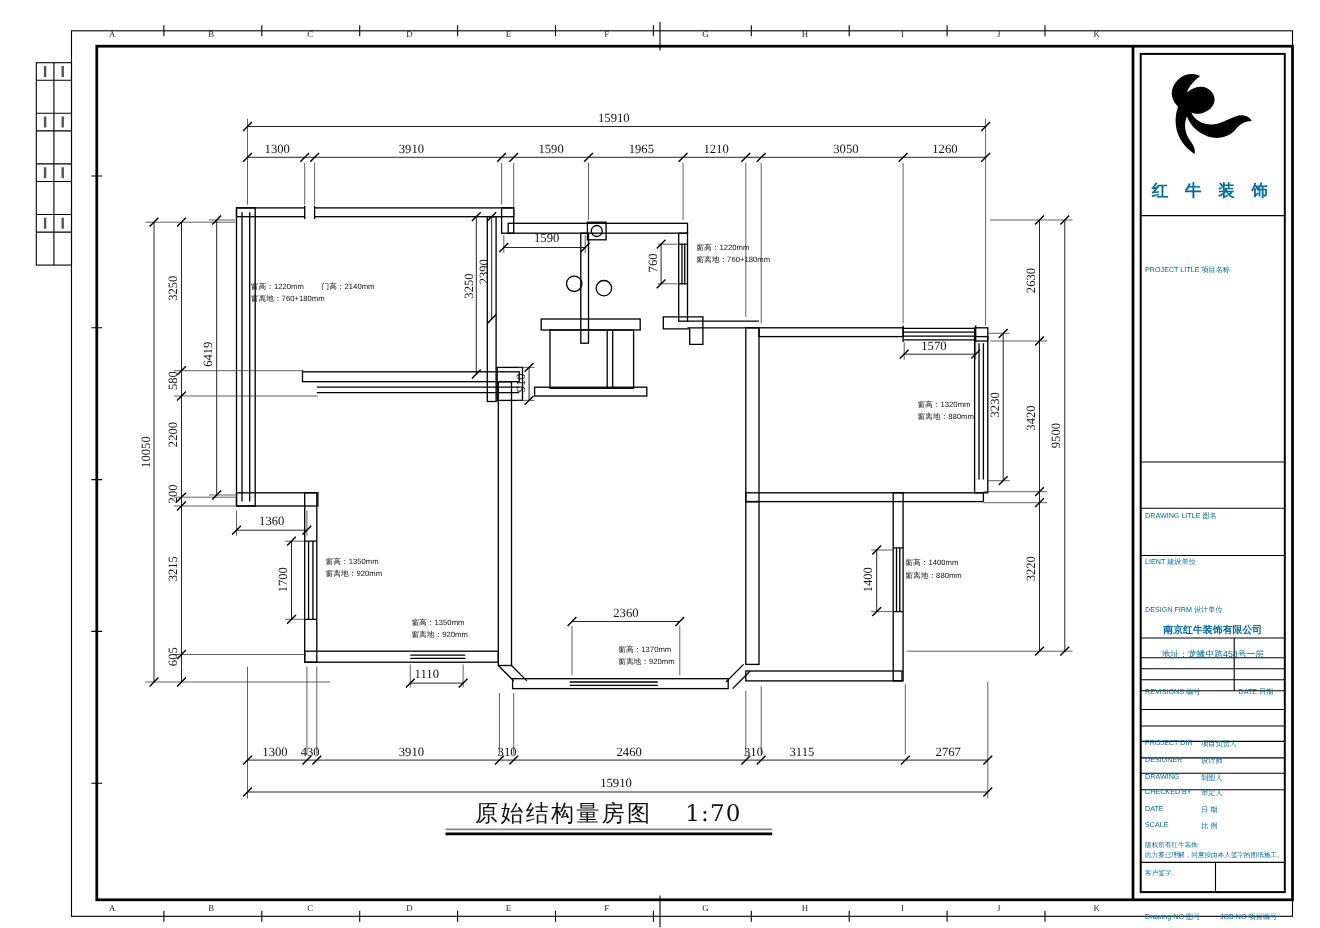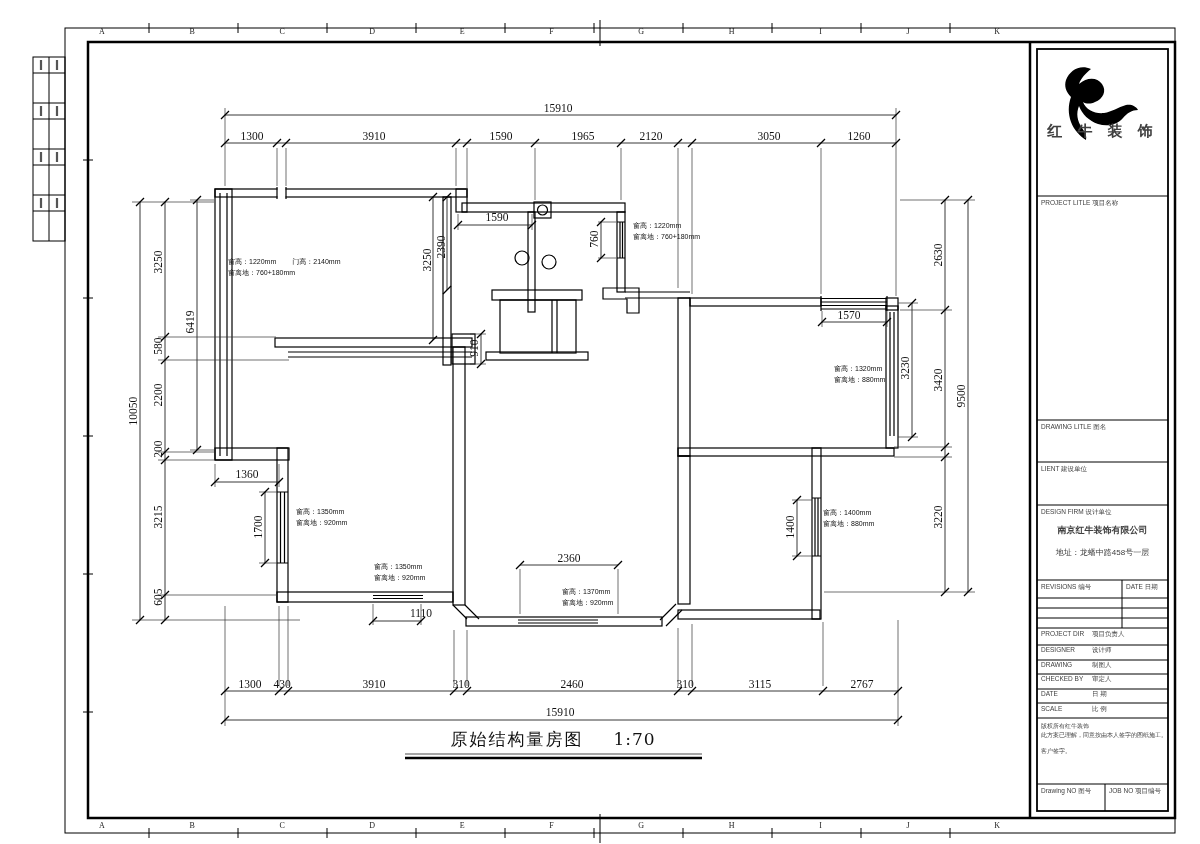--- a/index.html
+++ b/index.html
@@ -9,30 +9,30 @@
   svg{position:absolute;left:0;top:0;}
   .dim{position:absolute;font-family:"Liberation Serif","DejaVu Serif",serif;
        font-size:11.5px;white-space:nowrap;color:#111;
        transform:translate(-50%,-50%);}
   .dim.v{transform:translate(-50%,-50%) rotate(-90deg);}
   .ann{position:absolute;font-size:7px;line-height:1.55;white-space:nowrap;color:#111;}
   .ann .gap{display:inline-block;margin-left:16px;}
   .letters{position:absolute;left:99px;width:901px;display:flex;
            justify-content:space-between;font-family:"Liberation Serif",serif;
            font-size:8px;color:#222;}
-  .tb{position:absolute;font-size:6.5px;white-space:nowrap;color:#404040;}
+  .tb{position:absolute;font-size:6.5px;white-space:nowrap;color:#0369a1;margin-top:42px;}
   .tb.c{width:131px;left:1037px;text-align:center;}
   #brand{position:absolute;left:1037px;top:122px;width:131px;text-align:center;
          font-family:"DejaVu Serif","Liberation Serif",serif;font-size:15px;
          font-weight:bold;letter-spacing:5px;}
   #company-name{top:524px;font-size:9px;font-weight:bold;}
   #company-address{top:547px;font-size:8px;}
   .note{font-size:6px;}
   #main-title{position:absolute;left:553px;top:739px;transform:translate(-50%,-50%);
-              font-family:"DejaVu Serif","Liberation Serif",serif;font-size:17px;
+              font-family:"DejaVu Serif","Liberation Serif",serif;font-size:21px;
               letter-spacing:2px;white-space:nowrap;color:#111;}
   #main-title .sc{margin-left:30px;letter-spacing:1px;}
 </style>
 </head>
 <body>
 
 <div id="sheet">
 
 <svg width="1200" height="844" viewBox="0 0 1200 844">
 
@@ -177,30 +177,30 @@
       <span>I</span>
       <span>J</span>
       <span>K</span>
     </div>
 
 <div class="dim" style="left:558px;top:108px">15910</div>
 <div class="dim" style="left:252px;top:136px">1300</div>
 <div class="dim" style="left:374px;top:136px">3910</div>
 <div class="dim" style="left:501px;top:136px">1590</div>
 <div class="dim" style="left:583px;top:136px">1965</div>
-<div class="dim" style="left:651px;top:136px">2120</div>
+<div class="dim" style="left:651px;top:136px">1210</div>
 <div class="dim" style="left:769px;top:136px">3050</div>
 <div class="dim" style="left:859px;top:136px">1260</div>
 <div class="dim" style="left:250px;top:684px">1300</div>
 <div class="dim" style="left:282px;top:684px">430</div>
 <div class="dim" style="left:374px;top:684px">3910</div>
 <div class="dim" style="left:461px;top:684px">310</div>
 <div class="dim" style="left:572px;top:684px">2460</div>
 <div class="dim" style="left:685px;top:684px">310</div>
-<div class="dim" style="left:760px;top:684px">3115</div>
+<div class="dim" style="left:729px;top:684px">3115</div>
 <div class="dim" style="left:862px;top:684px">2767</div>
 <div class="dim" style="left:560px;top:712px">15910</div>
 <div class="dim v" style="left:158px;top:262px">3250</div>
 <div class="dim v" style="left:158px;top:346px">580</div>
 <div class="dim v" style="left:158px;top:395px">2200</div>
 <div class="dim v" style="left:158px;top:449px">200</div>
 <div class="dim v" style="left:158px;top:517px">3215</div>
 <div class="dim v" style="left:158px;top:597px">605</div>
 <div class="dim v" style="left:133px;top:411px">10050</div>
 <div class="dim v" style="left:190px;top:322px">6419</div>
@@ -211,21 +211,21 @@
 <div class="dim v" style="left:905px;top:368px">3230</div>
 <div class="dim" style="left:849px;top:315px">1570</div>
 <div class="dim v" style="left:790px;top:527px">1400</div>
 <div class="dim" style="left:497px;top:217px">1590</div>
 <div class="dim v" style="left:594px;top:239px">760</div>
 <div class="dim v" style="left:474px;top:348px">910</div>
 <div class="dim v" style="left:427px;top:260px">3250</div>
 <div class="dim v" style="left:441px;top:247px">2390</div>
 <div class="dim" style="left:247px;top:474px">1360</div>
 <div class="dim v" style="left:258px;top:527px">1700</div>
-<div class="dim" style="left:421px;top:613px">1110</div>
+<div class="dim" style="left:388px;top:613px">1110</div>
 <div class="dim" style="left:569px;top:558px">2360</div>
 
 <div class="ann" style="left:228px;top:257px">
   <div><span>窗高：1220mm</span><span class="gap">门高：2140mm</span></div>
   <div>窗离地：760+180mm</div>
 </div>
 <div class="ann" style="left:633px;top:221px">
   <div>窗高：1220mm</div>
   <div>窗离地：760+180mm</div>
 </div>

